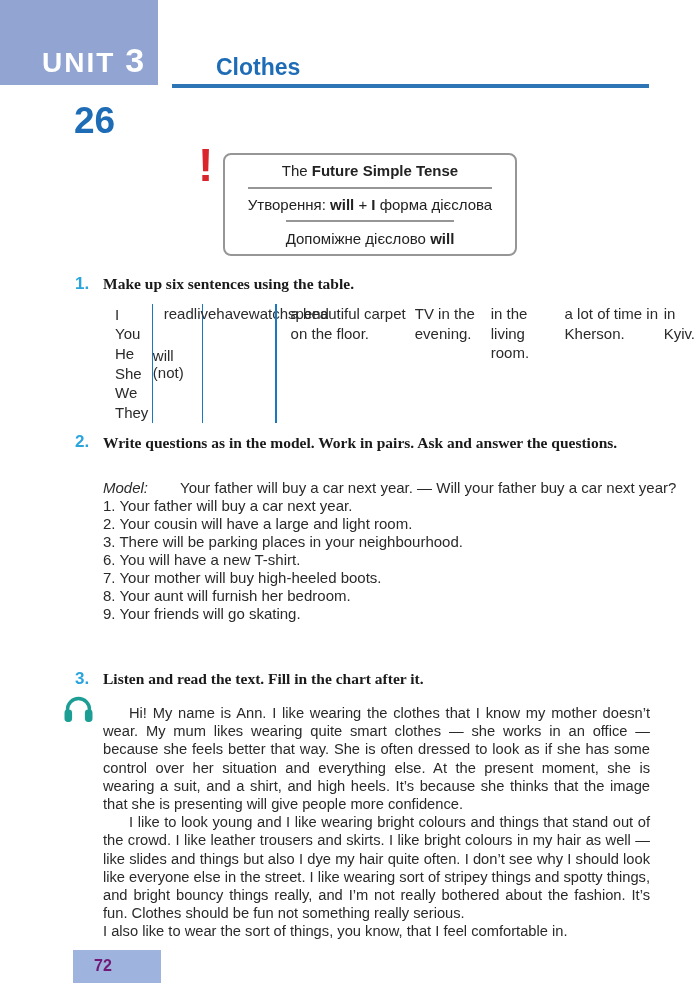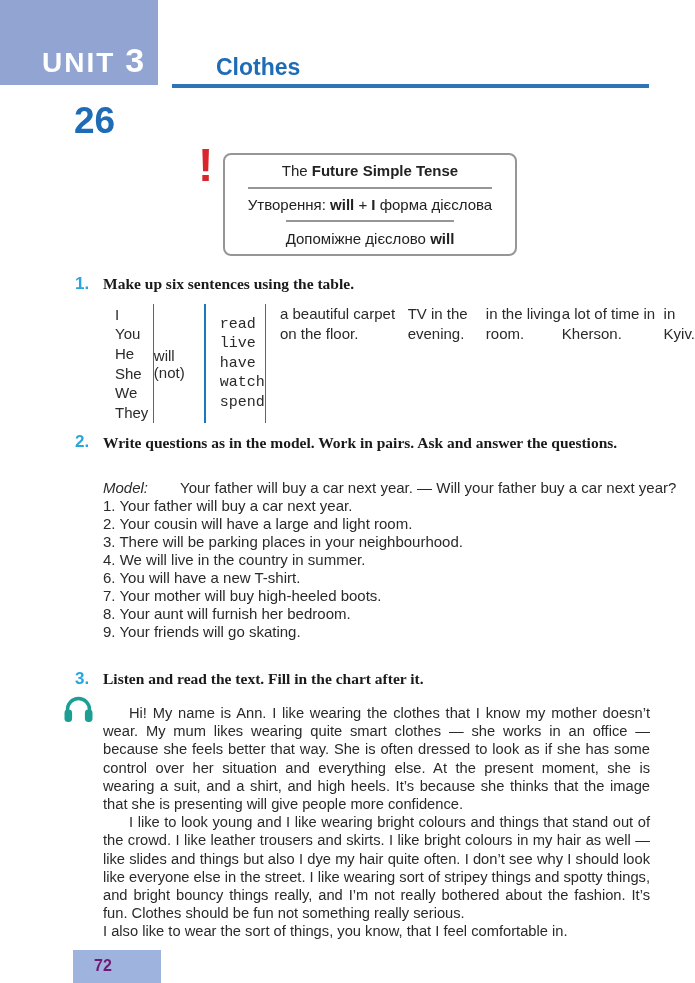--- a/index.html
+++ b/index.html
@@ -34,21 +34,21 @@
 
   
   .ex-number { position:absolute; left:75px; color:#29a4dd; font-weight:bold; font-size:17px; }
   .ex-title { position:absolute; left:103px; font-family:"Liberation Serif", serif; font-weight:bold; font-size:15.5px; color:#1a1a1a; }
 
   
   .sentence-table { position:absolute; left:115px; top:304px; height:119px; display:flex; font-size:15px; color:#2a2a2a; }
   .col-pronouns { width:58px; display:flex; flex-direction:column; justify-content:center; line-height:19.6px; }
   .t-divider { width:2px; background:#1b78be; }
   .col-aux { width:78px; display:flex; align-items:center; justify-content:center; }
-  .col-verbs { width:72px; padding-left:14px; display:flex; flex-direction:column; justify-content:center; line-height:19.6px;font-family:Liberation Mono, monospace; }
+  .col-verbs { width:72px; padding-left:14px; display:flex; flex-direction:row; justify-content:center; line-height:19.6px; }
   .col-endings { padding-left:14px; display:flex; flex-direction:row; justify-content:center; line-height:19.6px; }
 
   
   .ex2-title { width:537px; line-height:22px; text-align:justify; }
   .ex2-model { position:absolute; left:103px; top:479px; font-size:15px; display:flex; }
   .model-label { font-style:italic; width:77px; }
   .ex2-list { position:absolute; left:103px; top:497px; font-size:15px; line-height:18px; }
 
   
   .headphones { position:absolute; left:63px; top:696px; }
@@ -139,21 +139,20 @@
   <div class="ex-number" style="top:432px;">2.</div>
   <div class="ex-title ex2-title" style="top:432px;">Write questions as in the model. Work in pairs. Ask and answer the questions.</div>
   <div class="ex2-model">
     <span class="model-label">Model:</span>
     <span class="model-text">Your father will buy a car next year. — Will your father buy a car next year?</span>
   </div>
   <div class="ex2-list">
     <div>1. Your father will buy a car next year.</div>
     <div>2. Your cousin will have a large and light room.</div>
     <div>3. There will be parking places in your neighbourhood.</div>
-    <div>4. We will live in the country in summer.</div>
     <div>6. You will have a new T-shirt.</div>
     <div>7. Your mother will buy high-heeled boots.</div>
     <div>8. Your aunt will furnish her bedroom.</div>
     <div>9. Your friends will go skating.</div>
   </div>
 
   <div class="ex-number" style="top:669px;">3.</div>
   <div class="ex-title" style="top:670px;">Listen and read the text. Fill in the chart after it.</div>
   <div class="headphones">
     <svg width="31" height="28" viewBox="0 0 31 28">

